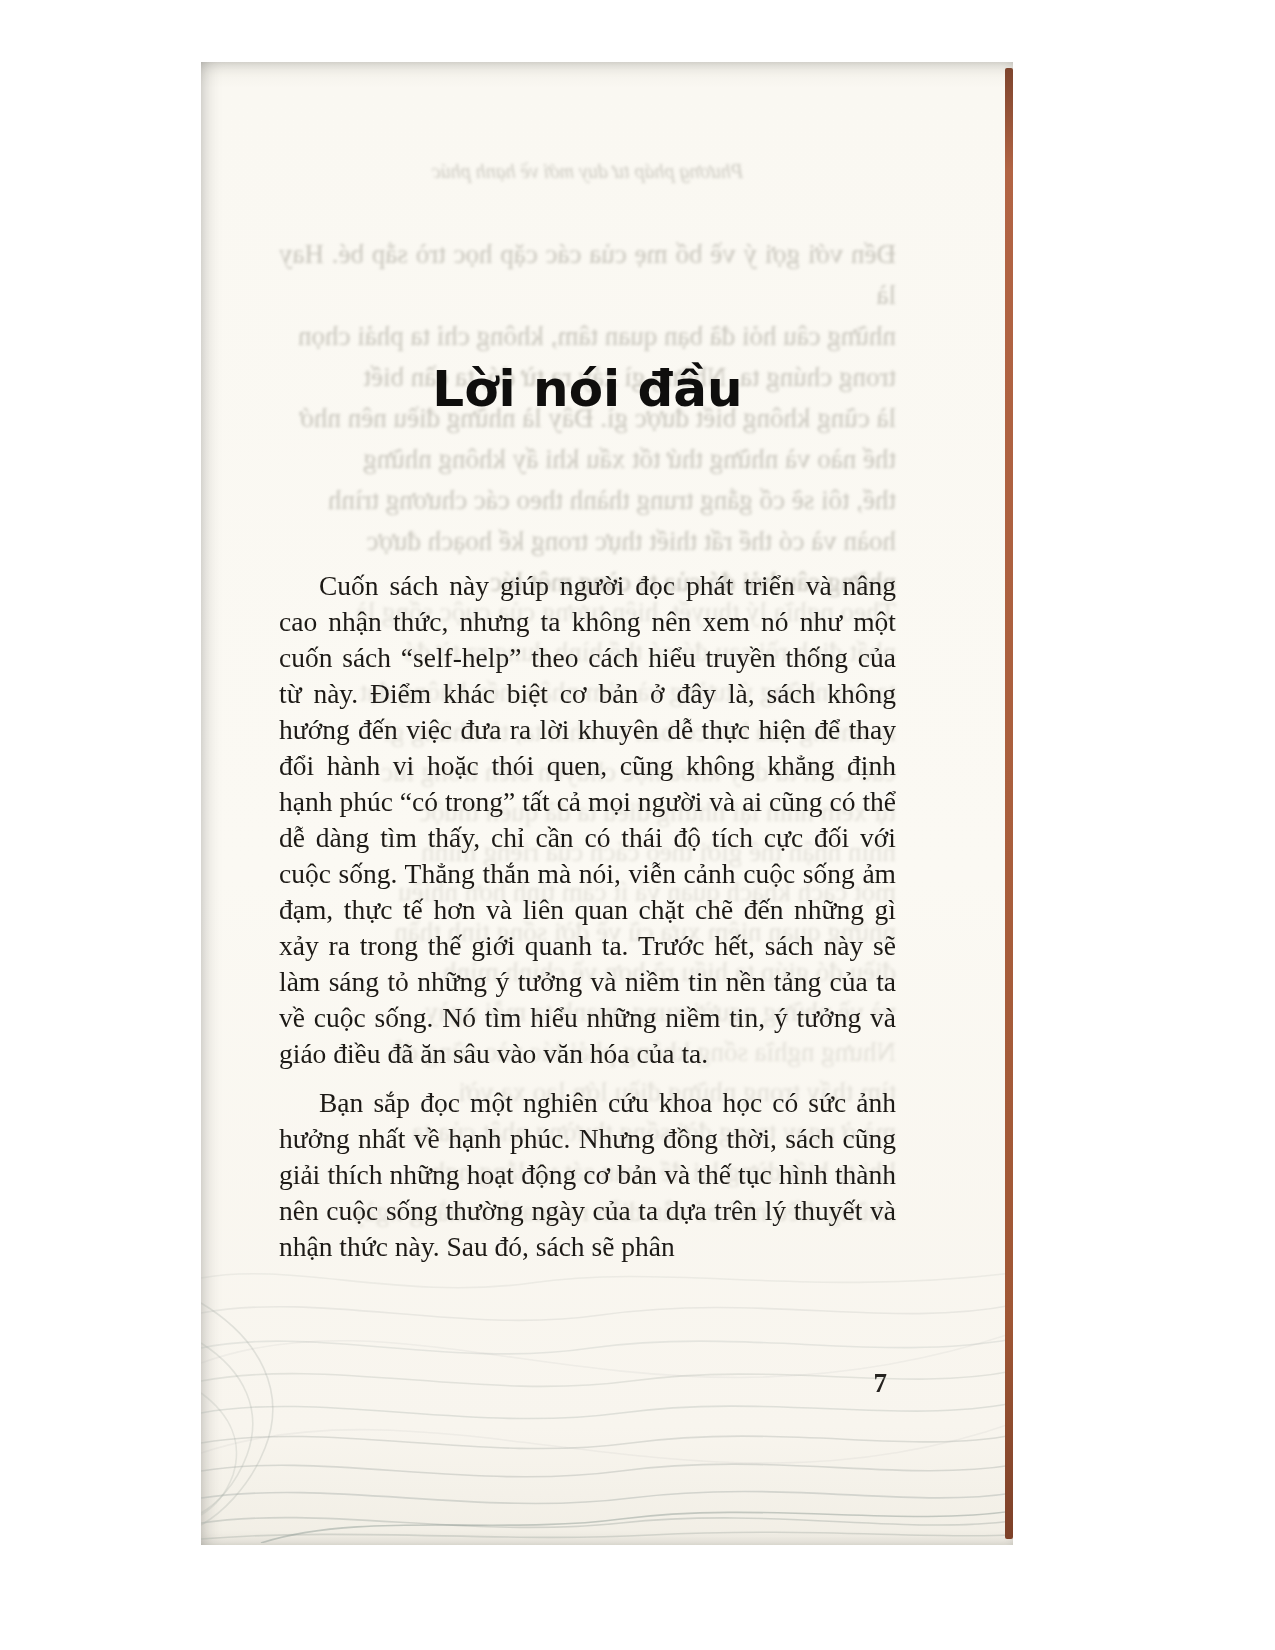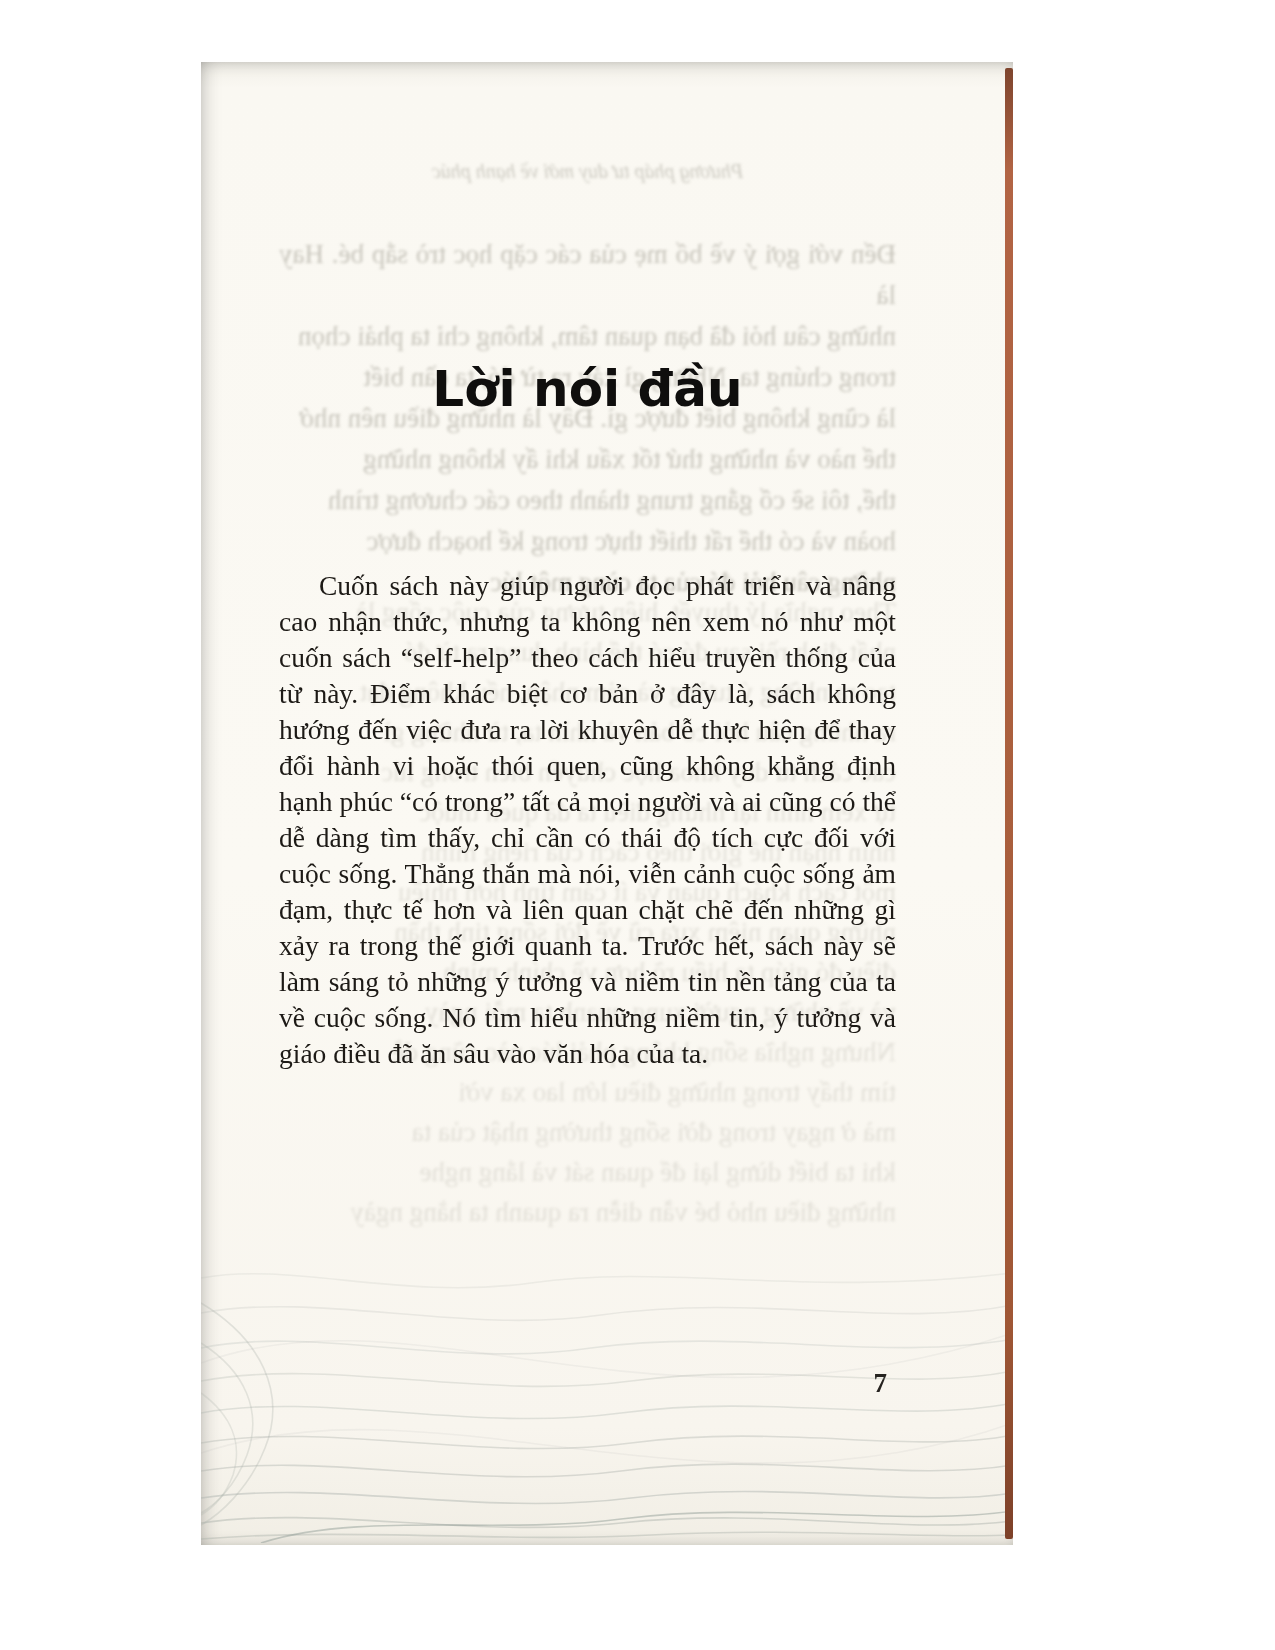--- a/index.html
+++ b/index.html
@@ -133,20 +133,21 @@
 Nhưng nghĩa sống không phải lúc nào cũng dễ
 tìm thấy trong những điều lớn lao xa vời
 mà ở ngay trong đời sống thường nhật của ta
 khi ta biết dừng lại để quan sát và lắng nghe
 những điều nhỏ bé vẫn diễn ra quanh ta hằng ngày</div>
 
     <h1 class="heading">Lời nói đầu</h1>
 
     <div class="body">
       <p>Cuốn sách này giúp người đọc phát triển và nâng cao nhận thức, nhưng ta không nên xem nó như một cuốn sách “self-help” theo cách hiểu truyền thống của từ này. Điểm khác biệt cơ bản ở đây là, sách không hướng đến việc đưa ra lời khuyên dễ thực hiện để thay đổi hành vi hoặc thói quen, cũng không khẳng định hạnh phúc “có trong” tất cả mọi người và ai cũng có thể dễ dàng tìm thấy, chỉ cần có thái độ tích cực đối với cuộc sống. Thẳng thắn mà nói, viễn cảnh cuộc sống ảm đạm, thực tế hơn và liên quan chặt chẽ đến những gì xảy ra trong thế giới quanh ta. Trước hết, sách này sẽ làm sáng tỏ những ý tưởng và niềm tin nền tảng của ta về cuộc sống. Nó tìm hiểu những niềm tin, ý tưởng và giáo điều đã ăn sâu vào văn hóa của ta.</p>
+      <p>Bạn sắp đọc một nghiên cứu khoa học có sức ảnh hưởng nhất về hạnh phúc. Nhưng đồng thời, sách cũng giải thích những hoạt động cơ bản và thế tục hình thành nên cuộc sống thường ngày của ta dựa trên lý thuyết và nhận thức này. Sau đó, sách sẽ phân</p>
     </div>
 
     <div class="page-number">7</div>
 
     <svg class="waves" viewBox="0 0 812 300" preserveAspectRatio="none">
       <g fill="none" stroke="#a9b0aa" stroke-width="1.6">
         <path d="M0,35 C90,18 200,58 330,40 C470,20 600,55 812,30" opacity="0.16"></path>
         <path d="M0,70 C120,48 260,92 400,72 C560,50 690,86 812,62" opacity="0.20"></path>
         <path d="M0,105 C110,82 250,126 390,105 C540,84 680,120 812,96" opacity="0.24"></path>
         <path d="M0,138 C130,114 280,158 430,138 C580,118 700,150 812,128" opacity="0.28"></path>

